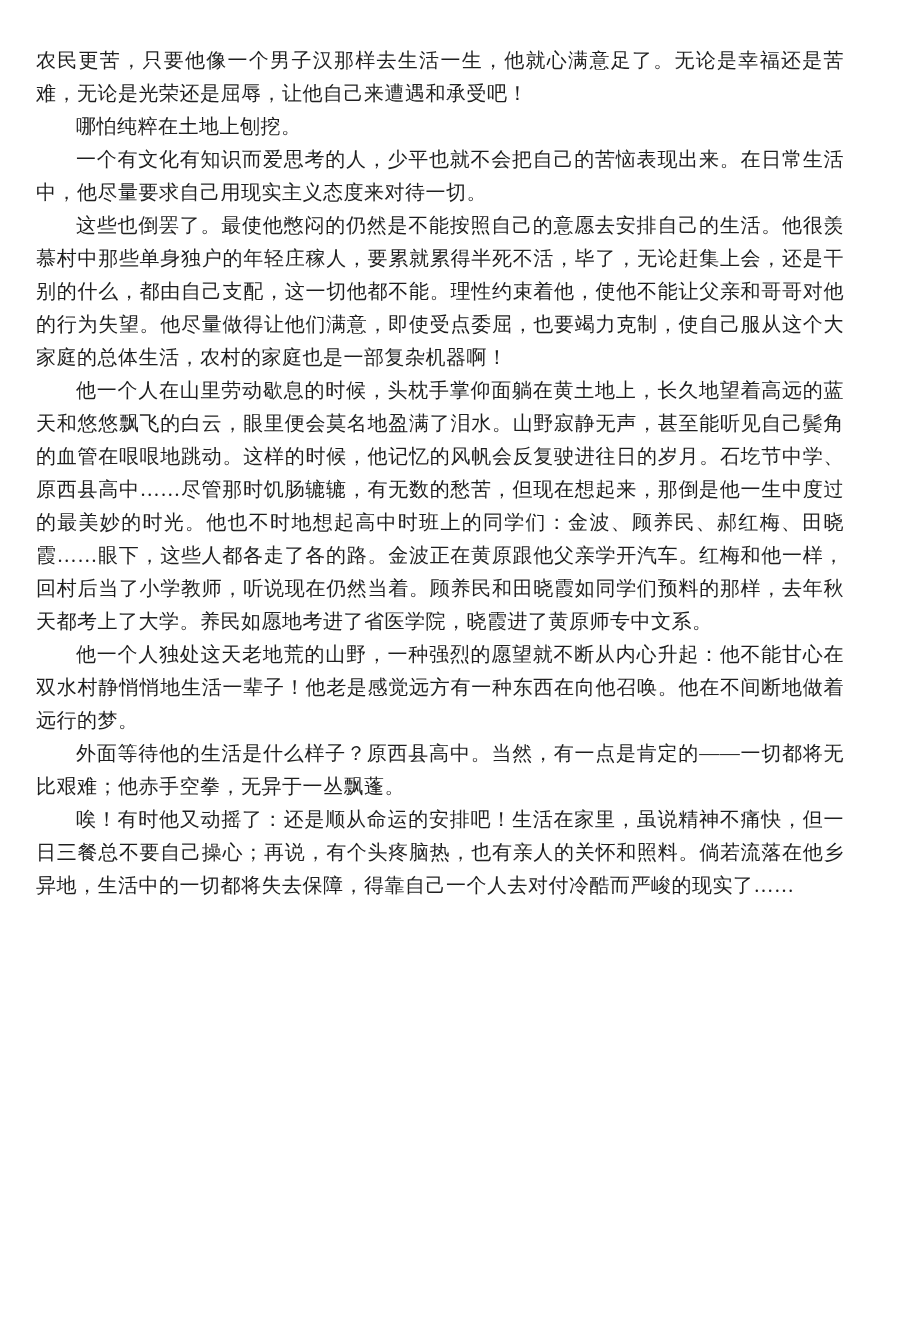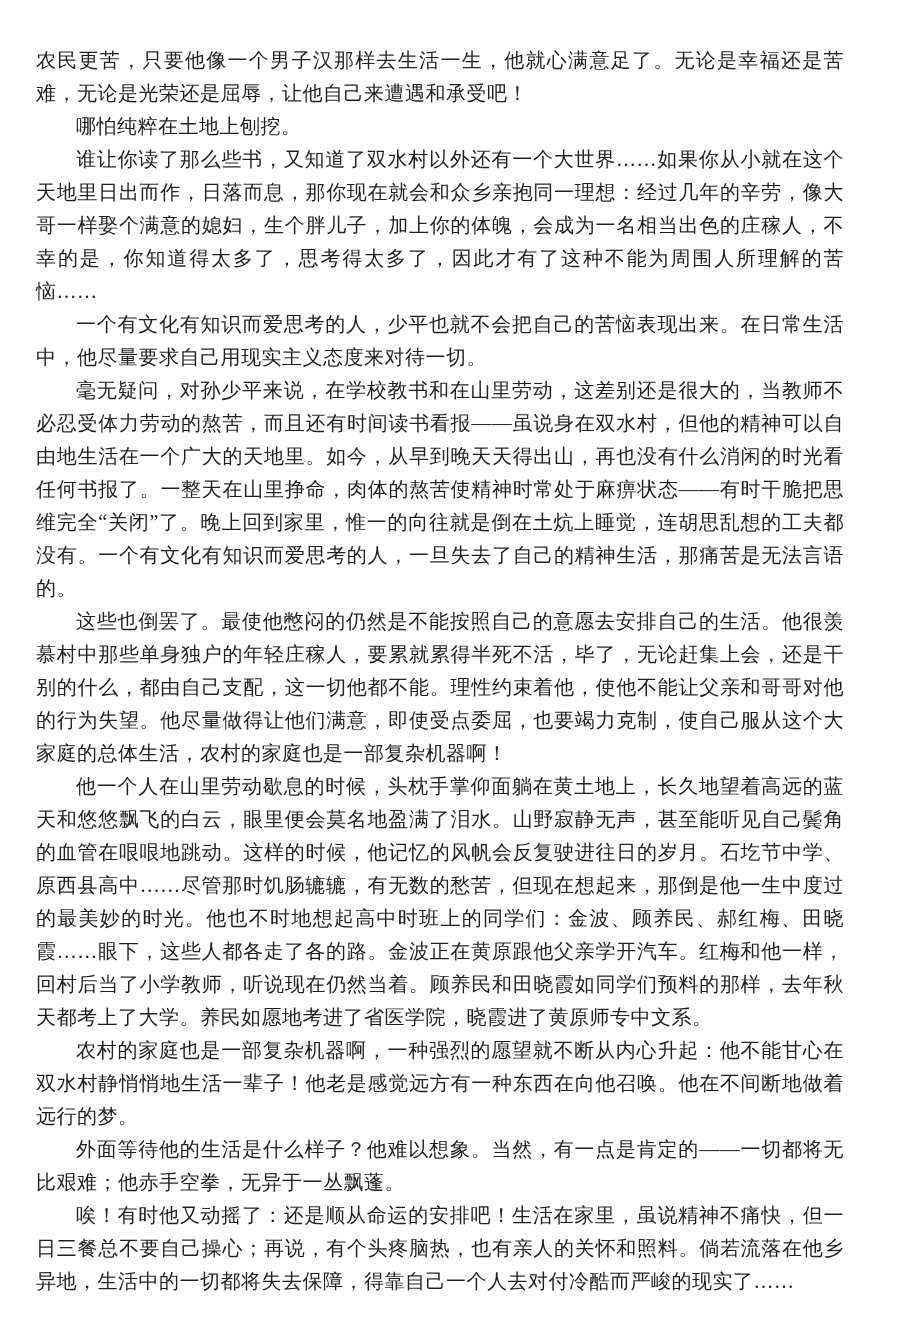--- a/index.html
+++ b/index.html
@@ -31,22 +31,20 @@
   .page p.noindent {
     text-indent: 0;
   }
 </style>
 </head>
 <body>
 
 <div class="page">
   <p class="noindent">农民更苦，只要他像一个男子汉那样去生活一生，他就心满意足了。无论是幸福还是苦难，无论是光荣还是屈辱，让他自己来遭遇和承受吧！</p>
   <p>哪怕纯粹在土地上刨挖。</p>
-  <p>谁让你读了那么些书，又知道了双水村以外还有一个大世界……如果你从小就在这个天地里日出而作，日落而息，那你现在就会和众乡亲抱同一理想：经过几年的辛劳，像大哥一样娶个满意的媳妇，生个胖儿子，加上你的体魄，会成为一名相当出色的庄稼人，不幸的是，你知道得太多了，思考得太多了，因此才有了这种不能为周围人所理解的苦恼……</p>
   <p>一个有文化有知识而爱思考的人，少平也就不会把自己的苦恼表现出来。在日常生活中，他尽量要求自己用现实主义态度来对待一切。</p>
-  <p>毫无疑问，对孙少平来说，在学校教书和在山里劳动，这差别还是很大的，当教师不必忍受体力劳动的熬苦，而且还有时间读书看报——虽说身在双水村，但他的精神可以自由地生活在一个广大的天地里。如今，从早到晚天天得出山，再也没有什么消闲的时光看任何书报了。一整天在山里挣命，肉体的熬苦使精神时常处于麻痹状态——有时干脆把思维完全“关闭”了。晚上回到家里，惟一的向往就是倒在土炕上睡觉，连胡思乱想的工夫都没有。一个有文化有知识而爱思考的人，一旦失去了自己的精神生活，那痛苦是无法言语的。</p>
   <p>这些也倒罢了。最使他憋闷的仍然是不能按照自己的意愿去安排自己的生活。他很羡慕村中那些单身独户的年轻庄稼人，要累就累得半死不活，毕了，无论赶集上会，还是干别的什么，都由自己支配，这一切他都不能。理性约束着他，使他不能让父亲和哥哥对他的行为失望。他尽量做得让他们满意，即使受点委屈，也要竭力克制，使自己服从这个大家庭的总体生活，农村的家庭也是一部复杂机器啊！</p>
   <p>他一个人在山里劳动歇息的时候，头枕手掌仰面躺在黄土地上，长久地望着高远的蓝天和悠悠飘飞的白云，眼里便会莫名地盈满了泪水。山野寂静无声，甚至能听见自己鬓角的血管在哏哏地跳动。这样的时候，他记忆的风帆会反复驶进往日的岁月。石圪节中学、原西县高中……尽管那时饥肠辘辘，有无数的愁苦，但现在想起来，那倒是他一生中度过的最美妙的时光。他也不时地想起高中时班上的同学们：金波、顾养民、郝红梅、田晓霞……眼下，这些人都各走了各的路。金波正在黄原跟他父亲学开汽车。红梅和他一样，回村后当了小学教师，听说现在仍然当着。顾养民和田晓霞如同学们预料的那样，去年秋天都考上了大学。养民如愿地考进了省医学院，晓霞进了黄原师专中文系。</p>
-  <p>农村的家庭也是一部复杂机器啊，一种强烈的愿望就不断从内心升起：他不能甘心在双水村静悄悄地生活一辈子！他老是感觉远方有一种东西在向他召唤。他在不间断地做着远行的梦。</p>
-  <p>外面等待他的生活是什么样子？他难以想象。当然，有一点是肯定的——一切都将无比艰难；他赤手空拳，无异于一丛飘蓬。</p>
+  <p>他一个人独处这天老地荒的山野，一种强烈的愿望就不断从内心升起：他不能甘心在双水村静悄悄地生活一辈子！他老是感觉远方有一种东西在向他召唤。他在不间断地做着远行的梦。</p>
+  <p>外面等待他的生活是什么样子？原西县高中。当然，有一点是肯定的——一切都将无比艰难；他赤手空拳，无异于一丛飘蓬。</p>
   <p>唉！有时他又动摇了：还是顺从命运的安排吧！生活在家里，虽说精神不痛快，但一日三餐总不要自己操心；再说，有个头疼脑热，也有亲人的关怀和照料。倘若流落在他乡异地，生活中的一切都将失去保障，得靠自己一个人去对付冷酷而严峻的现实了……</p>
 
 </div>
 
 </body></html>

